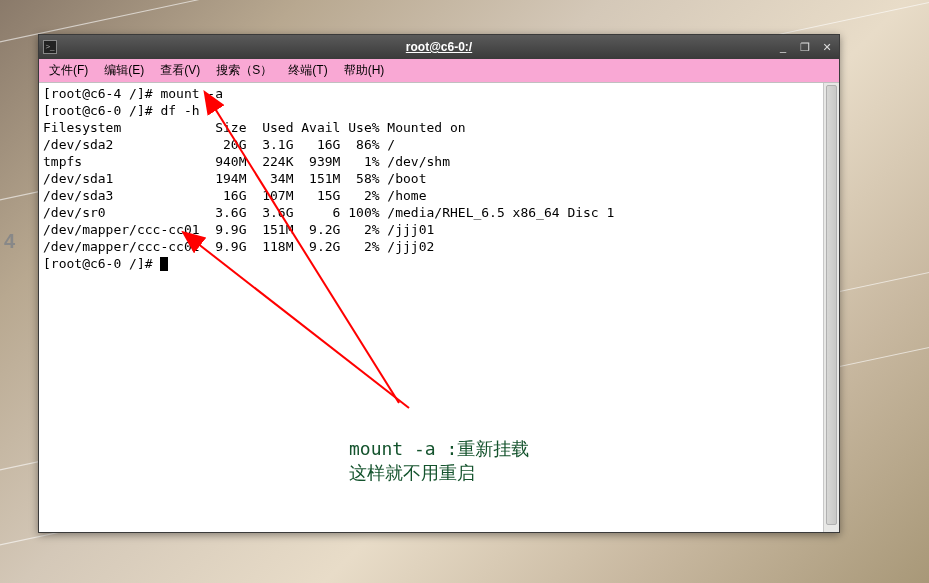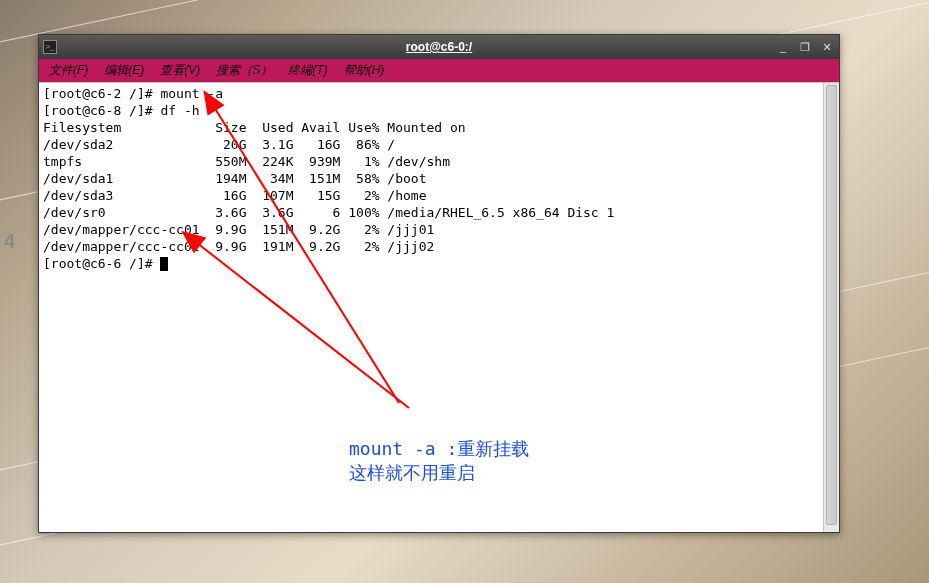--- a/index.html
+++ b/index.html
@@ -66,28 +66,27 @@
   .win-btn {
     width:16px; height:16px;
     color:#ddd;
     font-size:11px;
     text-align:center;
     line-height:16px;
     cursor:pointer;
   }
   .menubar {
     height: 24px;
-    background: #be185d;
+    background: #f9a8d4;
     border-bottom:1px solid #c0c0c0;
     display:flex;
     align-items:center;
     font-size:12px;
     padding: 0 2px;
     gap: 0;
-    font-style: italic;
   }
   .menu-item {
     padding: 2px 8px;
     cursor:pointer;
   }
   .terminal-area {
     flex:1;
     background:#fff;
     position:relative;
     display:flex;
@@ -121,21 +120,21 @@
     top:2px;
     height:440px;
     background: linear-gradient(to right,#d8d8d6,#c8c8c6);
     border:1px solid #b0b0b0;
     border-radius:2px;
   }
   .annotation-text {
     position:absolute;
     font-family: "SimSun","NSimSun","宋体", monospace, sans-serif;
     font-size: 18px;
-    color:#1d4ed8;
+    color:#14532d;
     line-height:24px;
     white-space:pre;
   }
   .arrow-svg {
     position:absolute;
     pointer-events:none;
   }
   .watermark {
     position:absolute;
     left:4px;
@@ -171,31 +170,31 @@
   <div class="menubar">
     <div class="menu-item">文件(F)</div>
     <div class="menu-item">编辑(E)</div>
     <div class="menu-item">查看(V)</div>
     <div class="menu-item">搜索（S）</div>
     <div class="menu-item">终端(T)</div>
     <div class="menu-item">帮助(H)</div>
   </div>
 
   <div class="terminal-area">
-    <div class="terminal-content"><span>[root@c6-2 /]# mount -a</span>
-<span>[root@c6-8 /]# df -h</span>
+    <div class="terminal-content"><span>[root@c6-4 /]# mount -a</span>
+<span>[root@c6-0 /]# df -h</span>
 <span>Filesystem            Size  Used Avail Use% Mounted on</span>
 <span>/dev/sda2              20G  3.1G   16G  86% /</span>
-<span>tmpfs                 550M  224K  939M   1% /dev/shm</span>
+<span>tmpfs                 940M  224K  939M   1% /dev/shm</span>
 <span>/dev/sda1             194M   34M  151M  58% /boot</span>
 <span>/dev/sda3              16G  107M   15G   2% /home</span>
 <span>/dev/sr0              3.6G  3.6G     6 100% /media/RHEL_6.5 x86_64 Disc 1</span>
 <span>/dev/mapper/ccc-cc01  9.9G  151M  9.2G   2% /jjj01</span>
-<span>/dev/mapper/ccc-cc02  9.9G  191M  9.2G   2% /jjj02</span>
-<span>[root@c6-6 /]# </span><span class="cursor-block"></span>
+<span>/dev/mapper/ccc-cc02  9.9G  118M  9.2G   2% /jjj02</span>
+<span>[root@c6-0 /]# </span><span class="cursor-block"></span>
 
       
       <svg class="arrow-svg" style="left:0;top:0;" width="780" height="450">
         <defs>
           <marker id="ah1" markerWidth="12" markerHeight="10" refX="2" refY="5" orient="auto">
             <polygon points="0,0 12,5 0,10" fill="#ff0000"></polygon>
           </marker>
         </defs>
         <line x1="360" y1="320" x2="175" y2="24" stroke="#ff0000" stroke-width="2" marker-end="url(#ah1)"></line>
       </svg>

